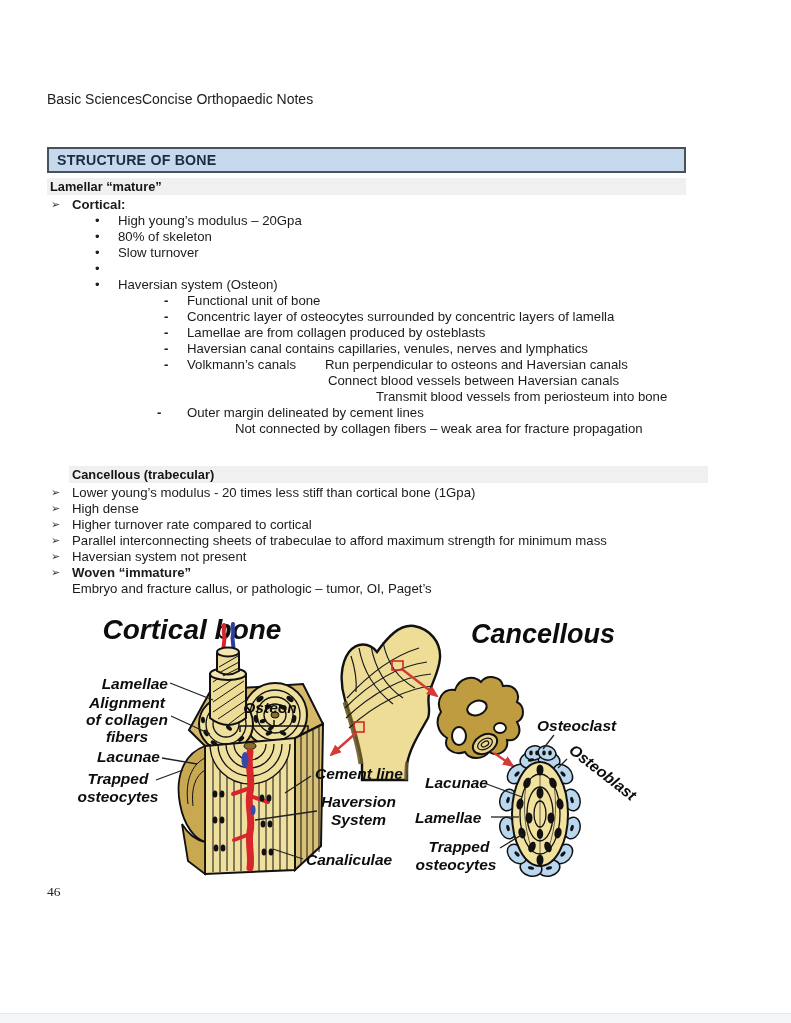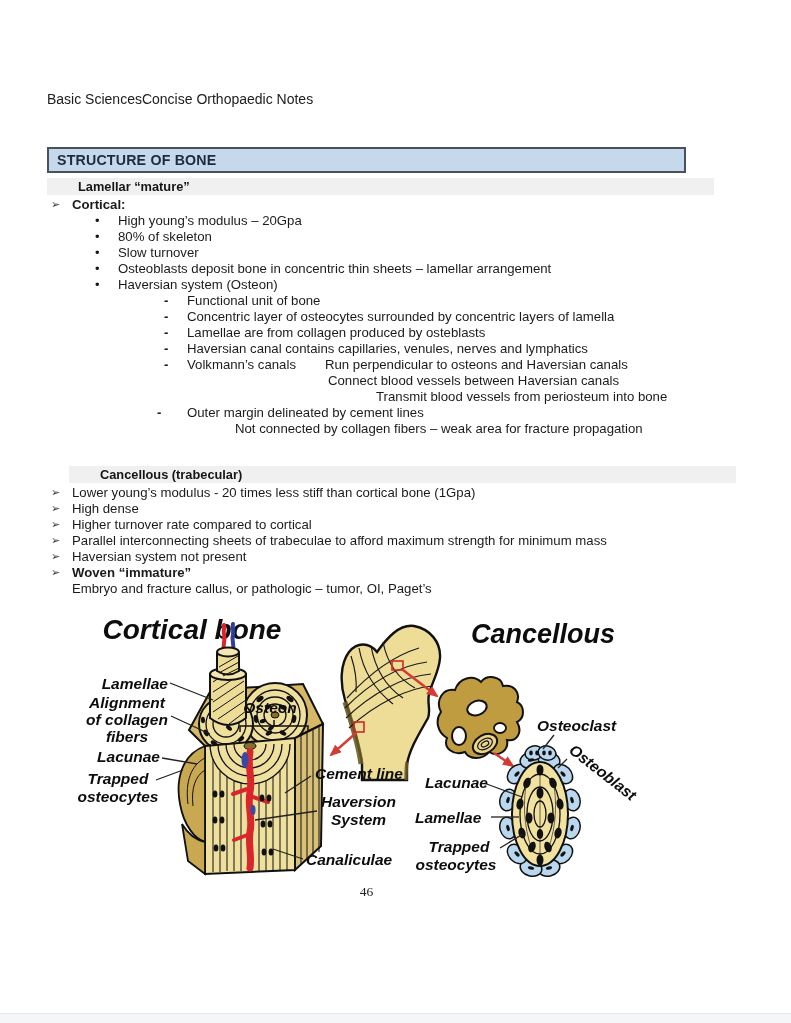--- a/index.html
+++ b/index.html
@@ -9,21 +9,21 @@
 
   .hdr{position:absolute;top:91px;left:47px;width:639px;display:flex;
        justify-content:flex-start;font-size:14px;color:#202020;}
 
   .banner{position:absolute;top:136px;left:47px;width:639px;height:26px;
           box-sizing:border-box;background:#c6d8ec;border:2px solid #49525c;
           font-weight:bold;font-size:14.2px;line-height:22px;color:#1c2b40;
           padding-left:8px;letter-spacing:.2px;margin-top:11px;}
 
   .band{position:absolute;left:47px;width:639px;height:17px;background:#f0f0f0;
-        font-weight:bold;font-size:12.8px;line-height:17px;color:#151515;padding-left:28px;}
+        font-weight:bold;font-size:12.8px;line-height:17px;color:#151515;}
   .band span{padding-left:3px;}
   .band.b1{top:178px;}
   .band.b2{top:466px;margin-left:22px;}
 
   .list{position:absolute;left:47px;width:700px;font-size:13.2px;line-height:16px;color:#1b1b1b;}
   .list.l1{top:197px;}
   .list.l2{top:485px;}
   .li{position:relative;height:16px;white-space:nowrap;}
   .mk{position:absolute;top:0;}
   .mk.arrow{left:4px;font-family:"DejaVu Sans",sans-serif;font-size:11px;line-height:16px;color:#333;}
@@ -42,21 +42,21 @@
 
   .figure{position:absolute;left:63px;top:612px;width:660px;height:272px;}
   .ftitle{font:italic 700 28px "Liberation Sans",sans-serif;fill:#0d0d0d;}
   .ftitle2{font:italic 700 27px "Liberation Sans",sans-serif;fill:#0d0d0d;}
   .flabel{font:italic 700 15.5px "Liberation Sans",sans-serif;fill:#0d0d0d;}
   .ptr{stroke:#222;stroke-width:1.3;}
   .lam{stroke:#111;stroke-width:1;}
   .ring{fill:none;stroke:#111;stroke-width:1.3;}
   .dot{fill:#111;}
 
-  .pagenum{position:absolute;top:884px;left:47px;width:639px;text-align:center;
+  .pagenum{position:absolute;top:884px;left:47px;width:639px;
            font-family:"Liberation Serif",serif;font-size:13.5px;color:#222;}
   .footer{position:absolute;left:0;right:0;bottom:0;height:9px;background:#f4f6f8;
           border-top:1px solid #e7e9ec;}
 </style>
 </head>
 <body>
 
 <div class="page">
 
   <div class="hdr">
@@ -84,21 +84,20 @@
     <div class="li">
         <span class="mk bullet">•</span>
         <span class="tx ind-b">80% of skeleton</span>
       </div>
     <div class="li">
         <span class="mk bullet">•</span>
         <span class="tx ind-b">Slow turnover</span>
       </div>
     <div class="li">
         <span class="mk bullet">•</span>
-        <span class="tx ind-b">Osteoblasts deposit bone in concentric thin sheets – lamellar arrangement</span>
       </div>
     <div class="li">
         <span class="mk bullet">•</span>
         <span class="tx ind-b">Haversian system (Osteon)</span>
       </div>
     <div class="li">
         <span class="mk dash">-</span>
         <span class="tx ind-c">Functional unit of bone</span>
       </div>
     <div class="li">

